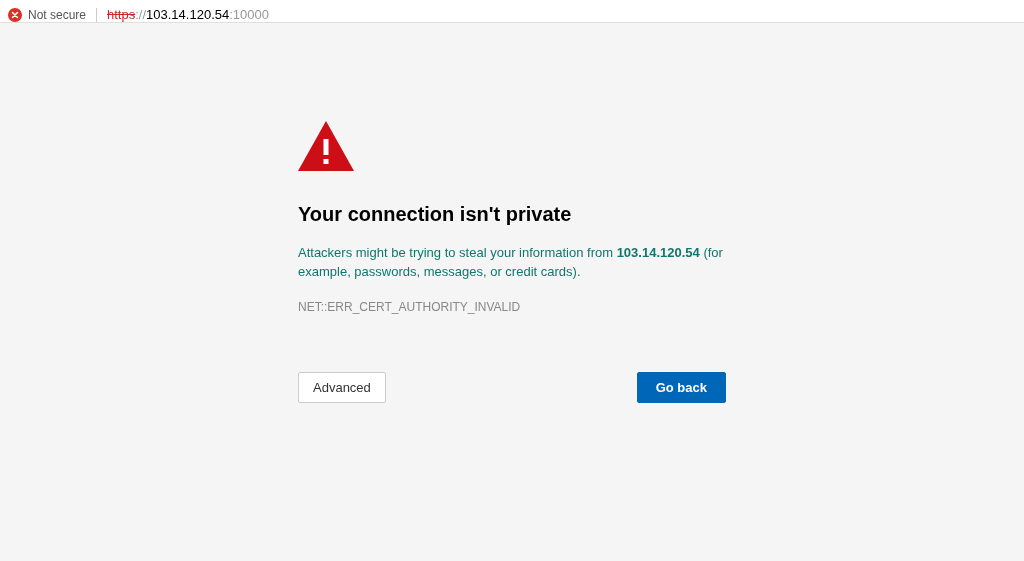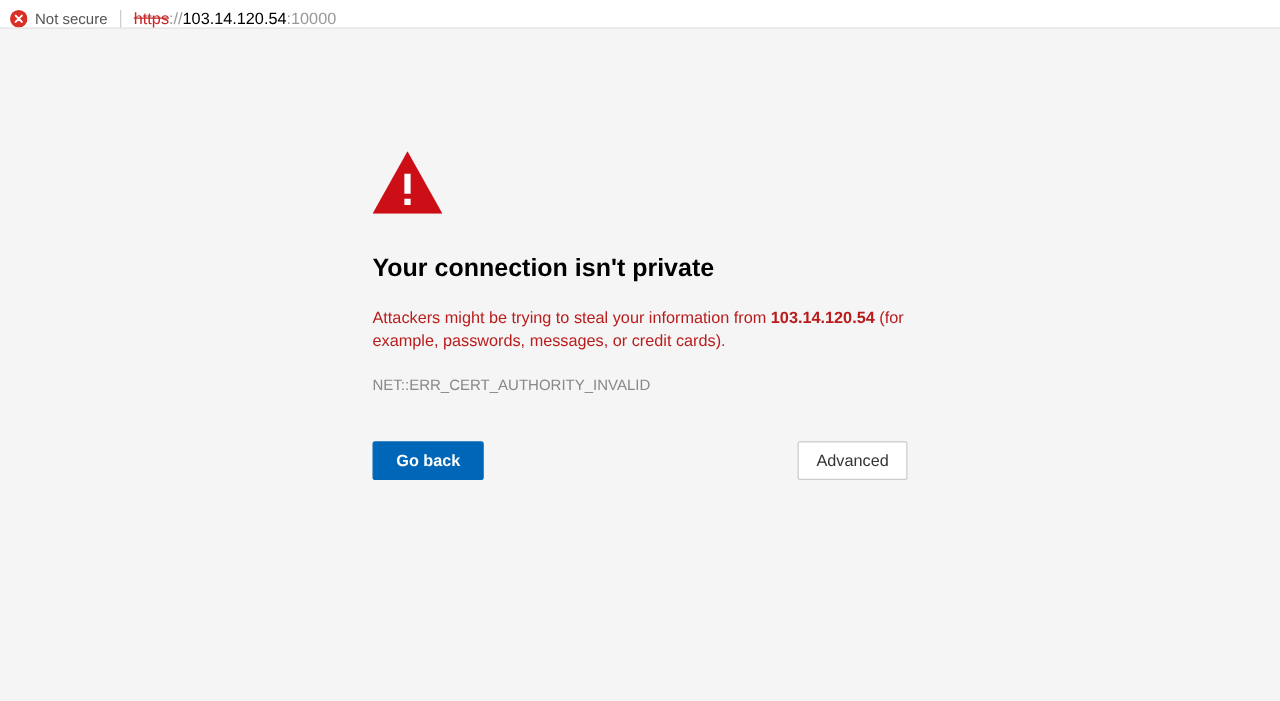--- a/index.html
+++ b/index.html
@@ -71,31 +71,31 @@
       margin-bottom: 28px;
     }
     .page-title {
       font-size: 20px;
       font-weight: 700;
       color: #000000;
       margin-bottom: 18px;
     }
     .description {
       font-size: 13px;
-      color: #b91c1c;
+      color: #0f766e;
       line-height: 1.45;
       margin-bottom: 18px;
     }
     .description b {
       font-weight: 700;
     }
     .error-code {
       font-size: 12px;
       color: #888;
-      margin-bottom: 38px;
+      margin-bottom: 58px;
     }
     .button-row {
       display: flex;
       justify-content: space-between;
       align-items: center;
     }
     .btn {
       font-family: inherit;
       font-size: 13px;
       padding: 7px 14px;
@@ -142,17 +142,17 @@
         <rect x="25.5" y="18" width="5" height="16" fill="#fff"></rect>
         <rect x="25.5" y="38" width="5" height="5" fill="#fff"></rect>
       </svg>
     </div>
     <h1 class="page-title">Your connection isn't private</h1>
     <p class="description">
       <span>Attackers might be trying to steal your information from </span><b>103.14.120.54</b><span> (for example, passwords, messages, or credit cards).</span>
     </p>
     <div class="error-code">NET::ERR_CERT_AUTHORITY_INVALID</div>
     <div class="button-row">
+      <button class="btn btn-secondary">Advanced</button>
       <button class="btn btn-primary">Go back</button>
-      <button class="btn btn-secondary">Advanced</button>
     </div>
   </div>
 </div>
 
 </body></html>

